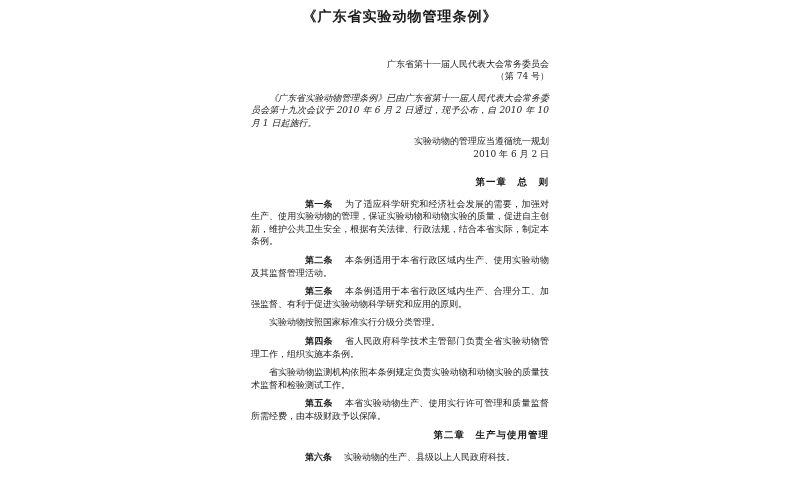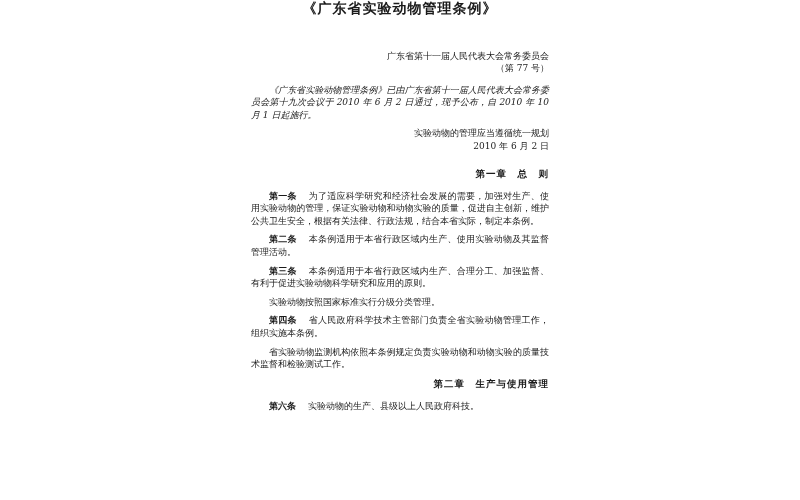--- a/index.html
+++ b/index.html
@@ -10,21 +10,21 @@
   body {
     width: 800px;
     height: 500px;
     overflow: hidden;
     font-family: "DejaVu Serif", "Liberation Serif", serif;
     color: #1b1b1b;
   }
   .page {
     width: 298px;
     margin: 0 auto;
-    padding-top: 0;
+    padding-top: 8px;
     font-size: 9px;
     line-height: 12.6px;
     text-align: justify;
   }
   .doc-title {
     font-size: 14px;
     line-height: 17px;
     font-weight: 700;
     text-align: center;
     letter-spacing: 1px;
@@ -52,32 +52,33 @@
     margin: 6px 0 10px 0;
     line-height: 13px;
   }
   .para {
     margin: 0 0 6px 0;
     text-indent: 2em;
   }
   .artnum {
     font-weight: 700;
     margin-right: 12px;
+    margin-left: 36px;
   }
 </style>
 </head>
 <body>
 
 <div class="page">
 
   <h1 class="doc-title">《广东省实验动物管理条例》</h1>
 
   <div class="announce">
     <div>广东省第十一届人民代表大会常务委员会</div>
-    <div>（第 77 号）</div>
+    <div>（第 74 号）</div>
   </div>
 
   <p class="preamble">《广东省实验动物管理条例》已由广东省第十一届人民代表大会常务委员会第十九次会议于 2010 年 6 月 2 日通过，现予公布，自 2010 年 10 月 1 日起施行。</p>
 
   <div class="signature">
     <div>实验动物的管理应当遵循统一规划</div>
     <div>2010 年 6 月 2 日</div>
   </div>
 
   <h2 class="chapter">第一章　总　则</h2>
@@ -96,20 +97,23 @@
 
   <p class="para">实验动物按照国家标准实行分级分类管理。</p>
 
   <p class="para">
     <b class="artnum">第四条</b><span>省人民政府科学技术主管部门负责全省实验动物管理工作，组织实施本条例。</span>
   </p>
 
 
   <p class="para">省实验动物监测机构依照本条例规定负责实验动物和动物实验的质量技术监督和检验测试工作。</p>
 
+  <p class="para">
+    <b class="artnum">第五条</b><span>本省实验动物生产、使用实行许可管理和质量监督所需经费，由本级财政予以保障。</span>
+  </p>
 
   <h2 class="chapter">第二章　生产与使用管理</h2>
 
   <p class="para">
     <b class="artnum">第六条</b><span>实验动物的生产、县级以上人民政府科技。</span>
   </p>
 
 </div>
 
 </body></html>

